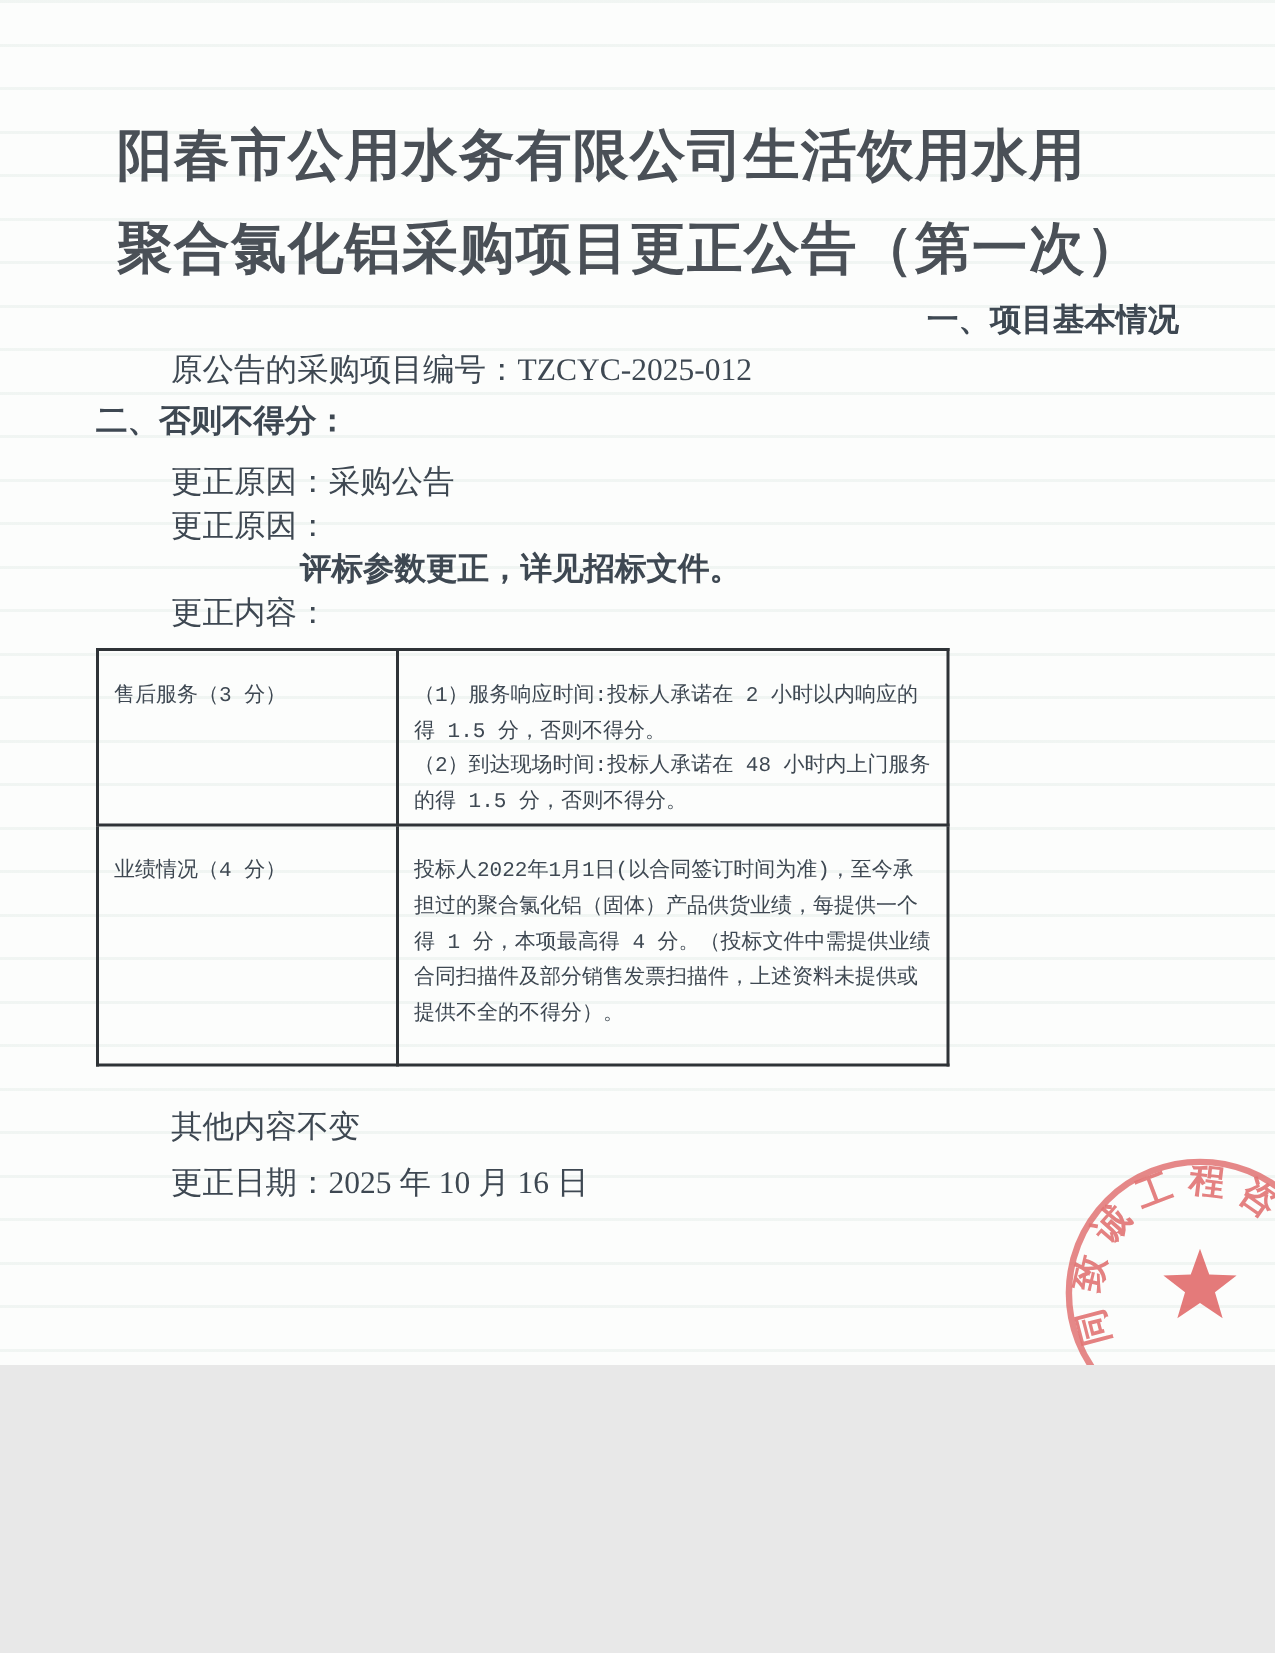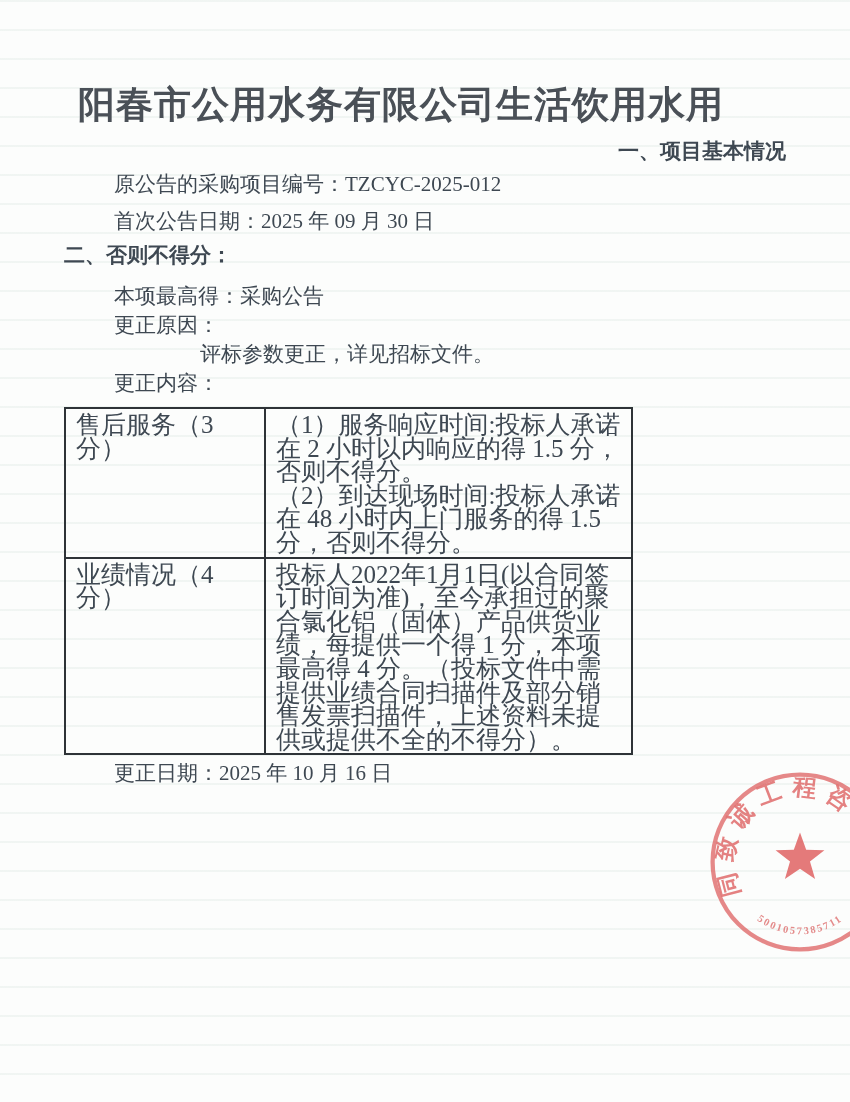--- a/index.html
+++ b/index.html
@@ -1,19 +1,19 @@
 <!DOCTYPE html>
 <html><head>
 <meta charset="utf-8">
 <style>
   html,body { margin:0; padding:0; background:#e8e8e8; }
   .page {
     position: relative;
     width: 850px;
-    height: 1102px;
+    height: 910px;
     margin: 0 auto;
     background-color: #fcfdfc;
     background-image: repeating-linear-gradient(
       180deg,
       rgba(214,227,221,0.30) 0px, rgba(214,227,221,0.30) 2px,
       rgba(255,255,255,0) 2px, rgba(255,255,255,0) 29px);
     overflow: hidden;
     font-family: "Liberation Serif", "DejaVu Serif", serif;
     color: #3e4852;
   }
@@ -33,34 +33,35 @@
     margin: 0;
     line-height: 30px;
   }
   .sec1-heading { margin-top: 24px; text-align: right; }
   .sec2-heading { margin-top: 46px; }
   .sec3-heading { margin-top: 48px; }
   p { margin: 0; font-size: 21px; line-height: 37px; }
   .indent { text-indent: 50px; }
   .tight { line-height: 29px; }
   .first-tight { margin-top: 12px; }
-  .deep-indent { text-indent: 136px; }
+  .deep-indent { text-indent: 136px; font-weight: bold; }
   .gap-top { margin-top: 22px; }
   table.corr-table {
     border-collapse: collapse;
     margin-top: 9px;
     width: 569px;
     table-layout: fixed;
   }
   table.corr-table, table.corr-table td { border: 2px solid #2e3337; }
   table.corr-table td {
     vertical-align: top;
-    font-size: 25px;
+    font-size: 14px;
     line-height: 23.6px;
-    padding: 4px 8px 2px 10px;
+    padding: 19px 8px 2px 10px;
+    font-family: Liberation Mono, monospace;
   }
   td.crit-name { width: 180px; }
   td.crit-detail { white-space: pre-line; border-radius: 15px; }
   tr.row-service td { height: 91px; }
   tr.row-performance td { height: 137px; margin-top: 16px; }
   .para-justify {
     margin-top: 8px;
     text-indent: 50px;
     line-height: 40px;
     text-align: justify;
@@ -81,49 +82,50 @@
   }
 </style>
 </head>
 <body>
 
 <div class="page">
   <div class="content">
 
     <h1 class="doc-title">
       <span class="title-line">阳春市公用水务有限公司生活饮用水用</span>
+      <span class="title-line">聚合氯化铝采购项目更正公告（第一次）</span>
     </h1>
 
     <section>
       <h2 class="sec-heading sec1-heading">一、项目基本情况</h2>
       <p class="indent">原公告的采购项目编号：TZCYC-2025-012</p>
-      <p class="indent">首次公告日期：2025 年 09 月 30 日</p>
     </section>
 
     <section>
       <h2 class="sec-heading sec2-heading">二、否则不得分：</h2>
-      <p class="indent tight first-tight">本项最高得：采购公告</p>
+      <p class="indent tight first-tight">更正原因：采购公告</p>
       <p class="indent tight">更正原因：</p>
       <p class="deep-indent tight">评标参数更正，详见招标文件。</p>
       <p class="indent tight">更正内容：</p>
 
       <table class="corr-table">
         <tbody>
           <tr class="row-service">
             <td class="crit-name">售后服务（3 分）</td>
             <td class="crit-detail">（1）服务响应时间:投标人承诺在 2 小时以内响应的得 1.5 分，否则不得分。
 （2）到达现场时间:投标人承诺在 48 小时内上门服务的得 1.5 分，否则不得分。</td>
           </tr>
           <tr class="row-performance">
             <td class="crit-name">业绩情况（4 分）</td>
             <td class="crit-detail">投标人2022年1月1日(以合同签订时间为准)，至今承担过的聚合氯化铝（固体）产品供货业绩，每提供一个得 1 分，本项最高得 4 分。（投标文件中需提供业绩合同扫描件及部分销售发票扫描件，上述资料未提供或提供不全的不得分）。</td>
           </tr>
         </tbody>
       </table>
 
+      <p class="indent gap-top">其他内容不变</p>
       <p class="indent">更正日期：2025 年 10 月 16 日</p>
     </section>
 
 
   </div>
 
   <div class="seal">
     <svg viewBox="0 0 200 200">
       <circle cx="100" cy="100" r="92" fill="none" stroke="#dd5c5c" stroke-width="4.5" opacity="0.85"></circle>
       <polygon points="100,69 106.5,87.1 125.7,87.7 110.5,99.4 115.9,117.8 100,107 84.1,117.8 89.5,99.4 74.3,87.7 93.5,87.1" fill="#dd5252" opacity="0.9"></polygon>

